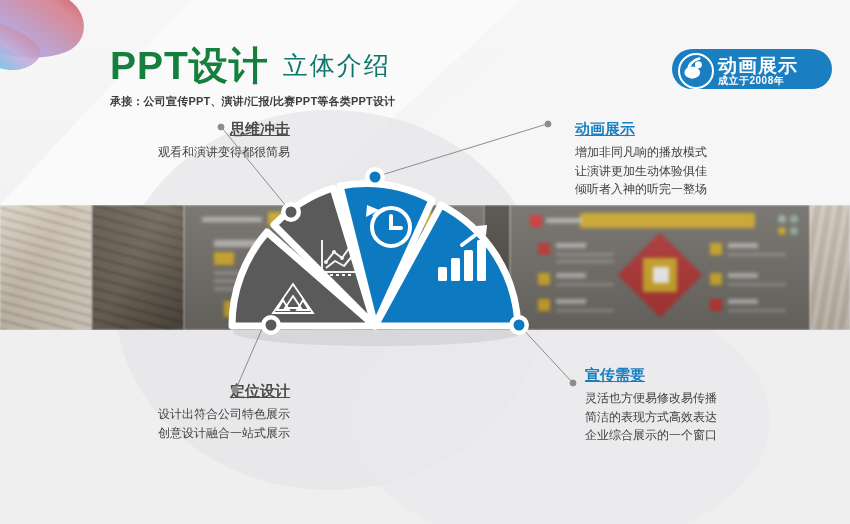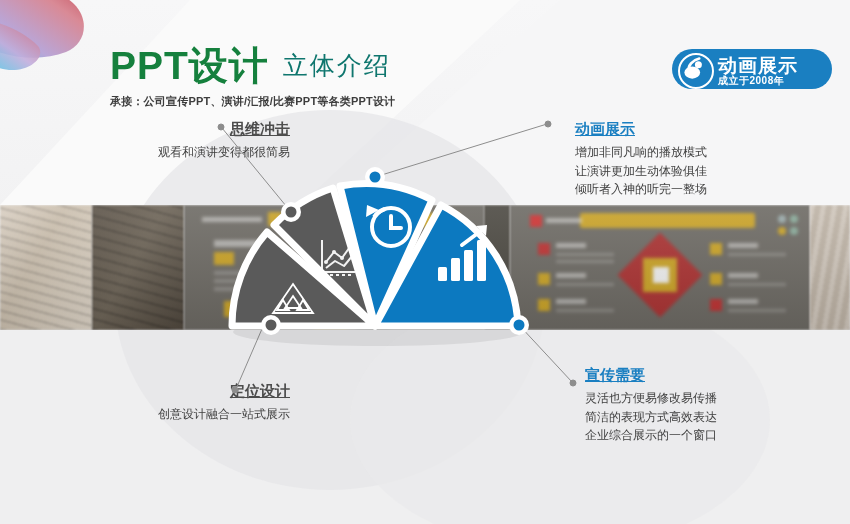--- a/index.html
+++ b/index.html
@@ -189,20 +189,21 @@
     <div class="co-body">
       <div>增加非同凡响的播放模式</div>
       <div>让演讲更加生动体验俱佳</div>
       <div>倾听者入神的听完一整场</div>
     </div>
   </div>
 
   <div class="callout co-bl right-al">
     <div class="co-head gray-h">定位设计</div>
     <div class="co-body">
+      <div>设计出符合公司特色展示</div>
       <div>创意设计融合一站式展示</div>
     </div>
   </div>
 
   <div class="callout co-br">
     <div class="co-head blue-h">宣传需要</div>
     <div class="co-body">
       <div>灵活也方便易修改易传播</div>
       <div>简洁的表现方式高效表达</div>
       <div>企业综合展示的一个窗口</div>

